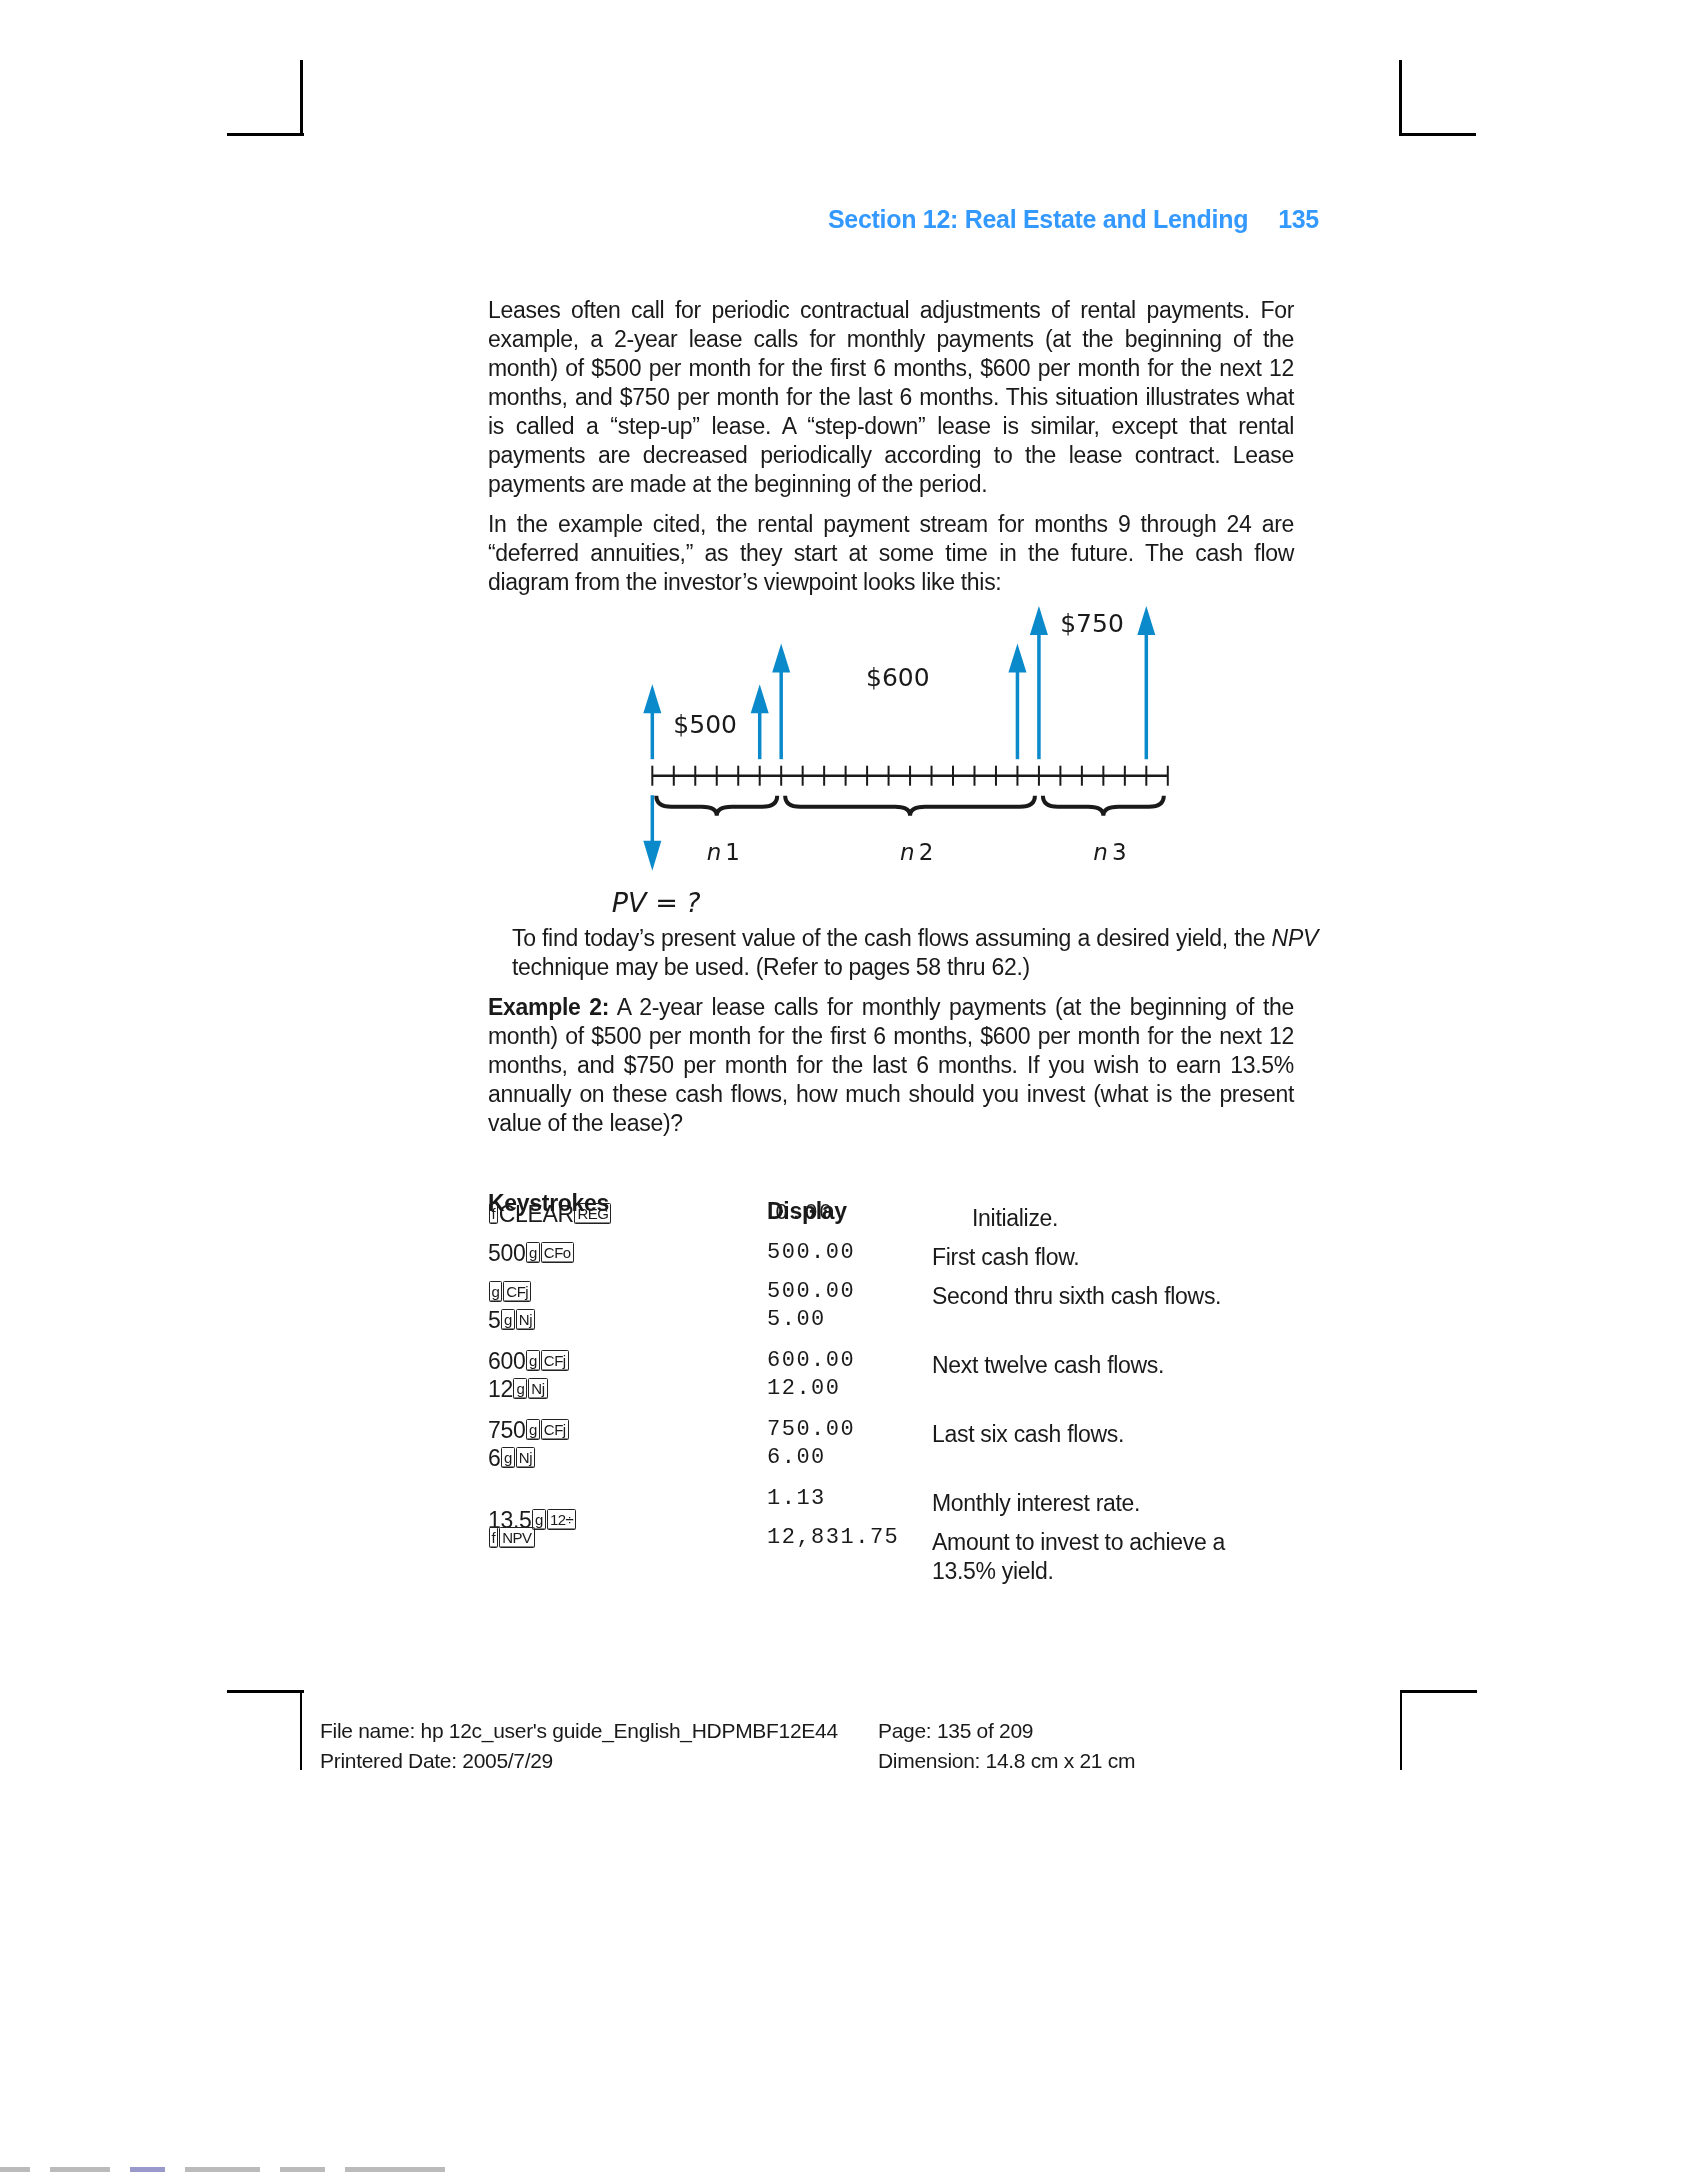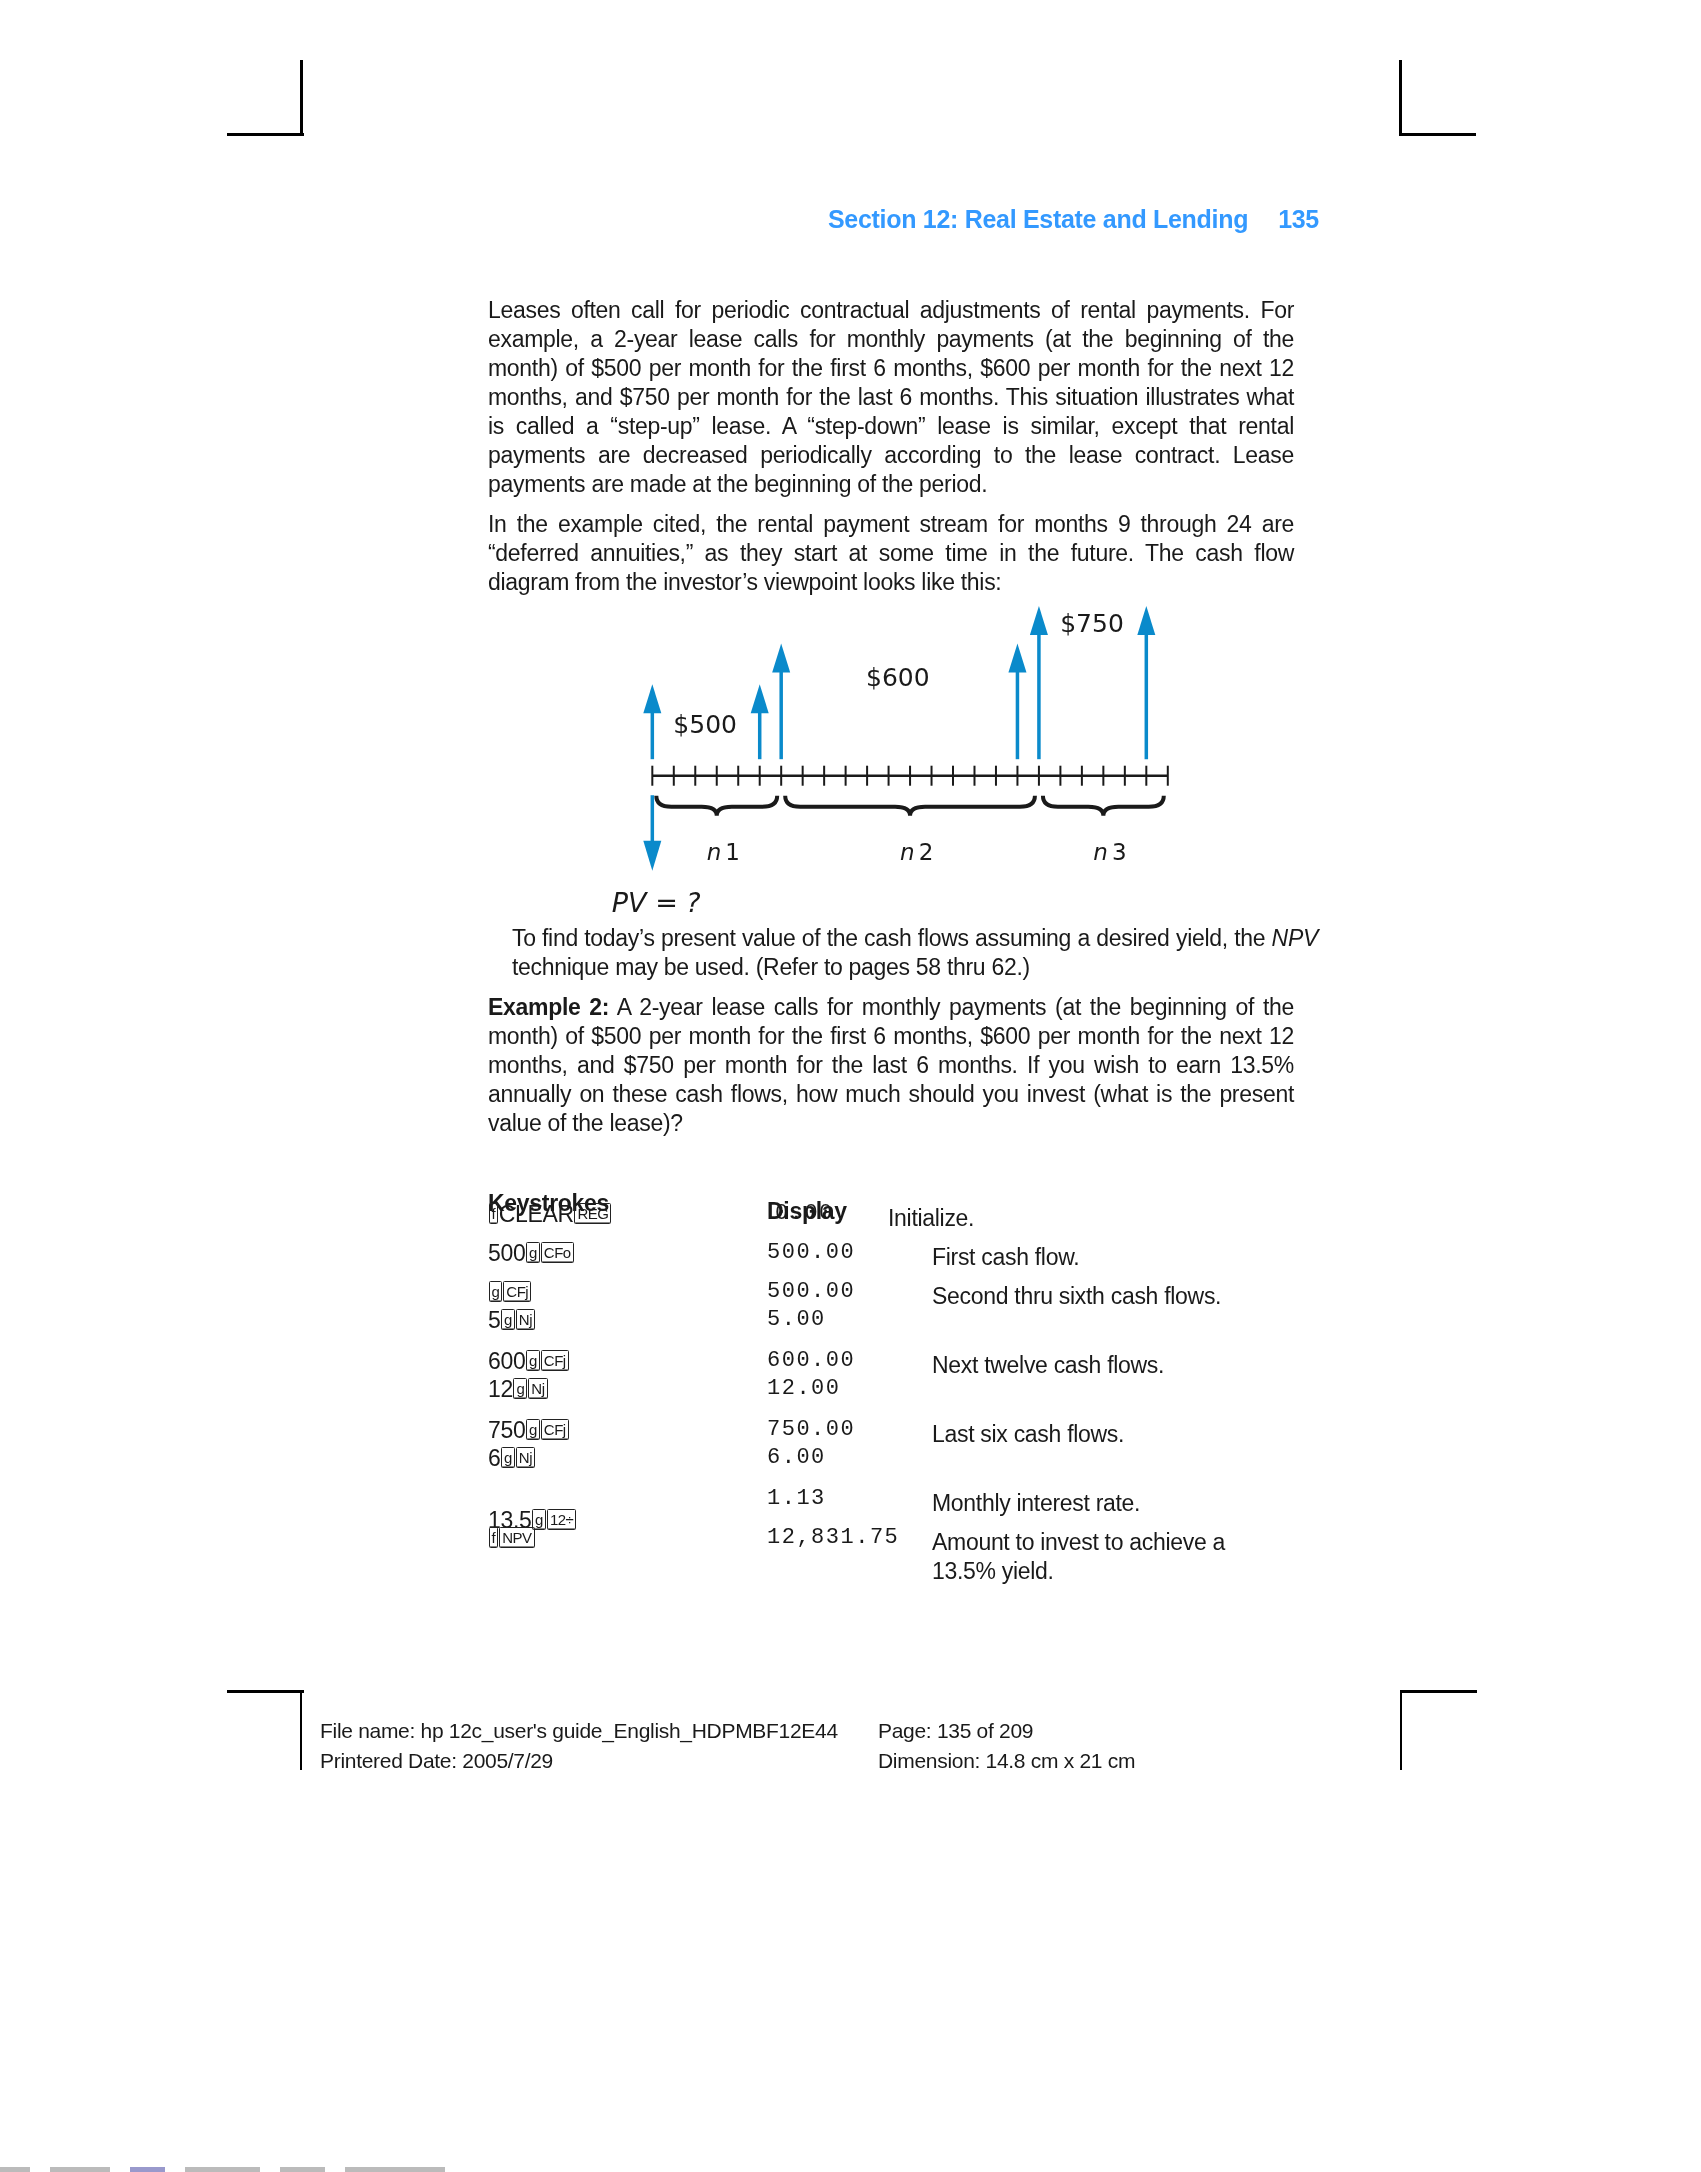--- a/index.html
+++ b/index.html
@@ -113,21 +113,21 @@
 <div class="kst kh" style="left:488px;top:1151px;">Keystrokes</div>
 <div class="kst kh" style="left:767px;top:1159px;">Display</div>
 
 <div id="rows">
     <div class="kst" style="left: 488px; top: 1201px;">
       <span class="line"><span class="key">f</span><span>CLEAR</span><span class="key">REG</span></span>
     </div>
     <div class="disp" style="left: 767px; top: 1200px; margin-left: 8px;">
       <span class="line">0.00</span>
     </div>
-    <div class="desc" style="left: 888px; top: 1204px;">
+    <div class="desc" style="left: 972px; top: 1204px;">
       <span class="line">Initialize.</span>
     </div>
     <div class="kst" style="left: 488px; top: 1240px;">
       <span class="line"><span>500</span><span class="key">g</span><span class="key">CFo</span></span>
     </div>
     <div class="disp" style="left: 767px; top: 1239px;">
       <span class="line">500.00</span>
     </div>
     <div class="desc" style="left: 932px; top: 1243px;">
       <span class="line">First cash flow.</span>

